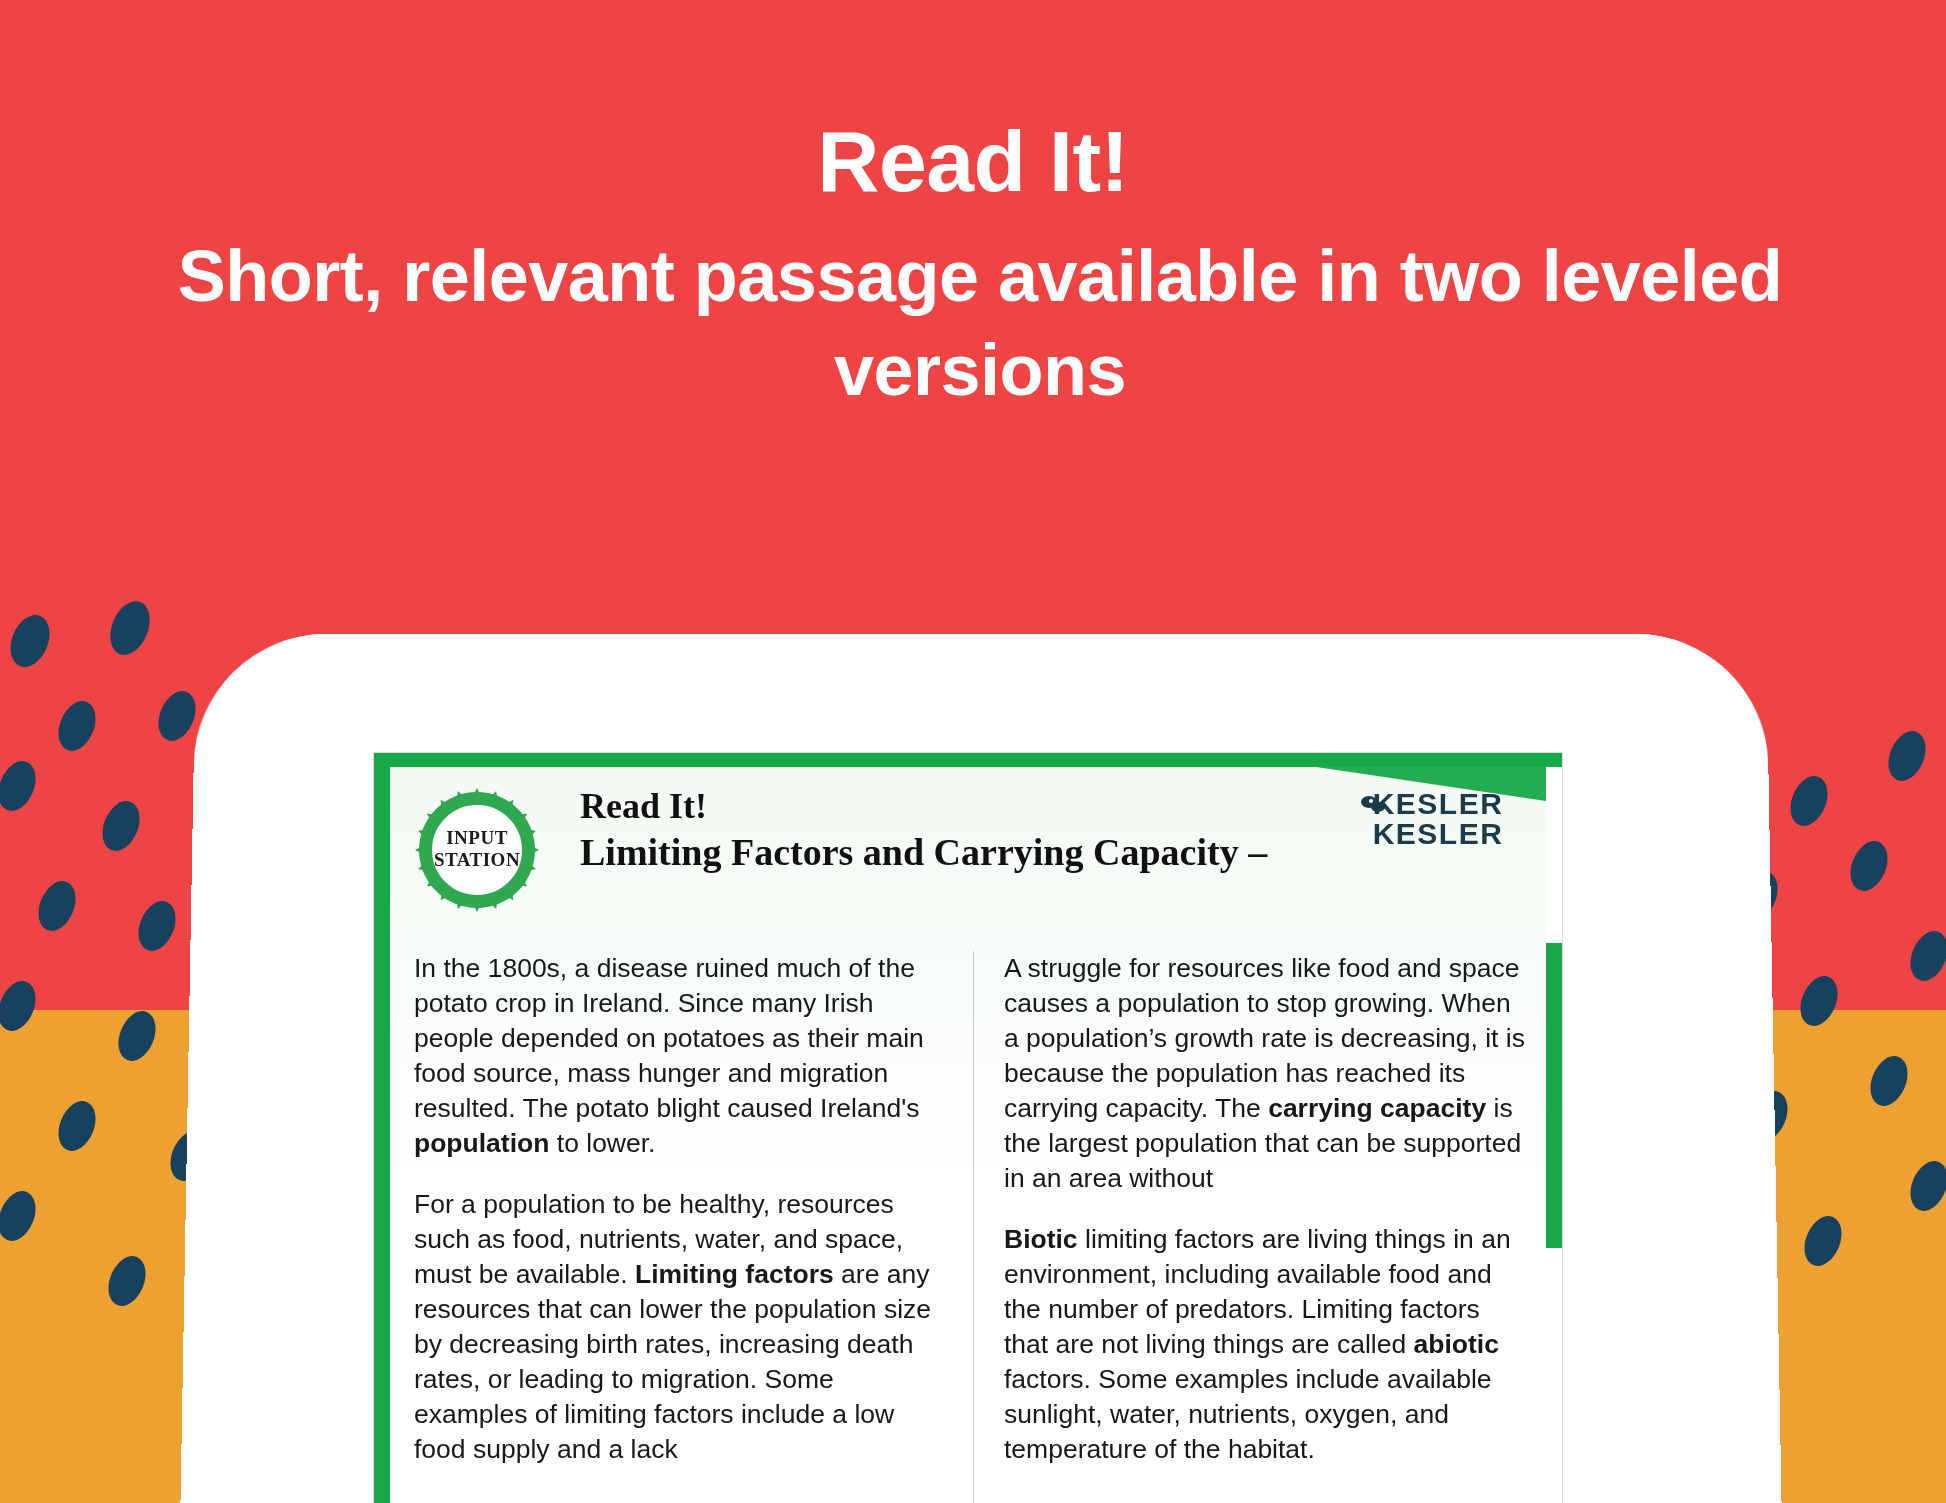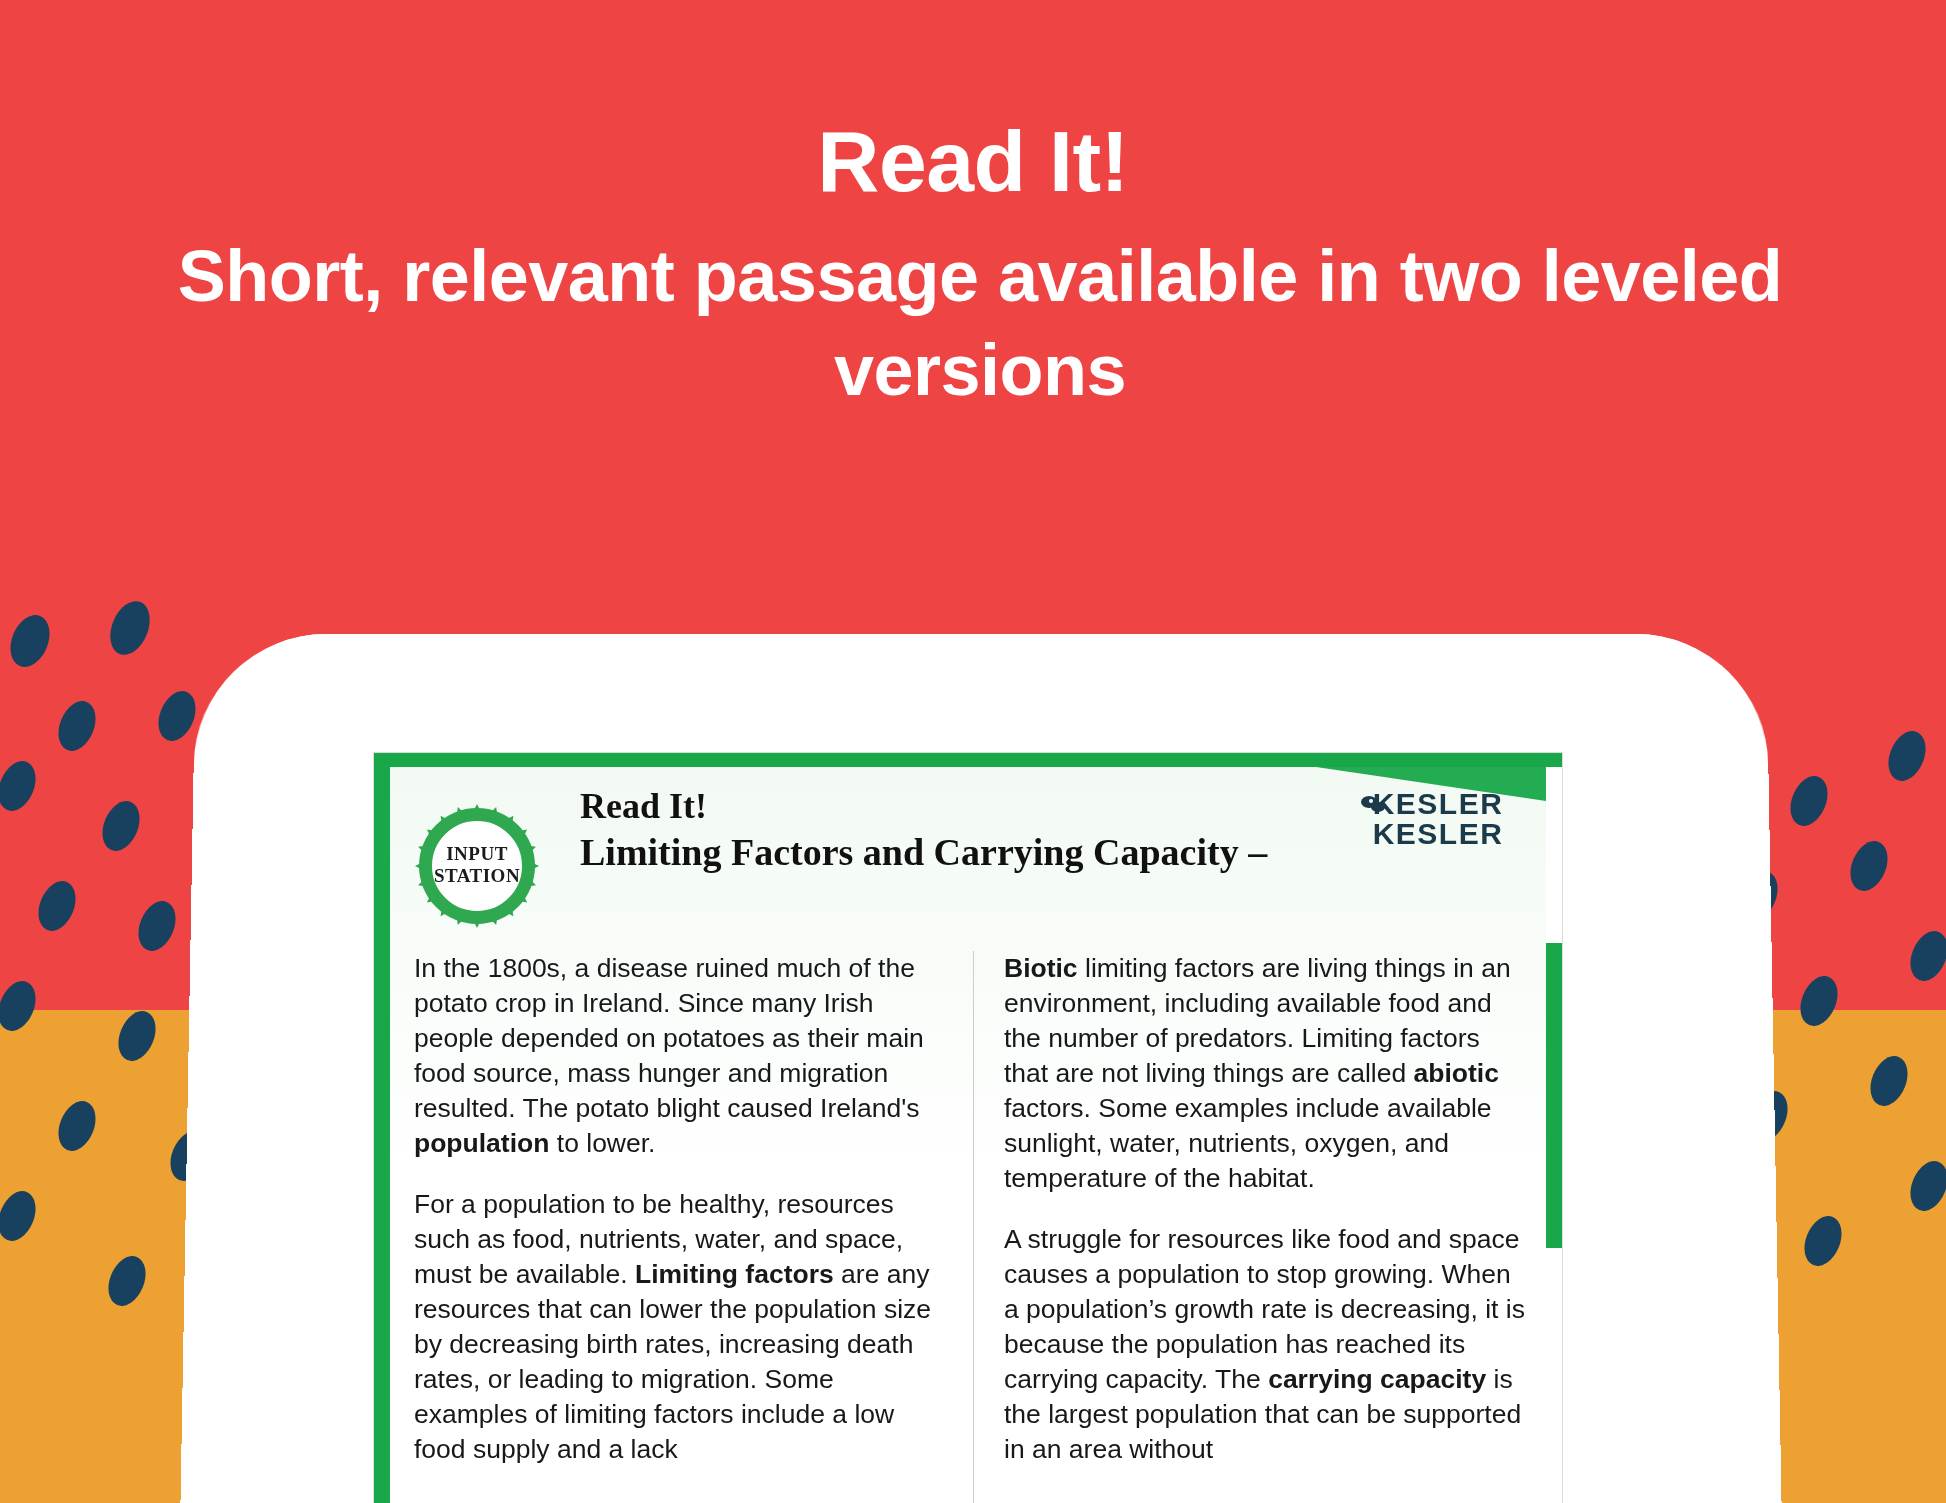--- a/index.html
+++ b/index.html
@@ -119,21 +119,21 @@
   }
 
   
   .ws-header {
     position: absolute;
     left: 40px; top: 30px; right: 26px;
     height: 170px;
   }
   .badge {
     position: absolute;
-    left: 0; top: 20px;
+    left: 0; top: 4px;
     width: 126px; height: 126px;
   }
   .badge svg { display: block; }
   .badge-text {
     position: absolute;
     left: 0; top: 40px;
     width: 126px;
     text-align: center;
     font-family: "Liberation Serif", serif;
     font-weight: bold;
@@ -314,19 +314,19 @@
         <div>KESLER</div>
       </div>
     </div>
 
     <div class="ws-body">
       <div class="col left">
           <p><span>In the 1800s, a disease ruined much of the potato crop in Ireland.  Since many Irish people depended on potatoes as their main food source, mass hunger and migration resulted. The potato blight caused Ireland's </span><b>population</b><span>  to lower.</span></p>
           <p><span>For a population to be healthy, resources such as food, nutrients, water, and space, must be available. </span><b>Limiting  factors</b><span> are any resources that can lower the population size by decreasing birth rates, increasing death rates, or leading to migration. Some examples of limiting factors include a low food supply and a lack</span></p>
         </div>
       <div class="col right">
+          <p><span>A struggle for resources like food and space causes a population to stop growing. When a population’s growth rate is decreasing, it is because the population has reached its carrying capacity.  The </span><b>carrying  capacity</b><span>  is the largest population that can be supported in an area without</span></p>
           <p><b>Biotic</b><span>  limiting factors are living things in an environment, including available food and the number of predators. Limiting factors that are not living things are called </span><b>abiotic</b><span>  factors. Some examples include available sunlight, water, nutrients, oxygen, and temperature of the habitat.</span></p>
-          <p><span>A struggle for resources like food and space causes a population to stop growing. When a population’s growth rate is decreasing, it is because the population has reached its carrying capacity.  The </span><b>carrying  capacity</b><span>  is the largest population that can be supported in an area without</span></p>
         </div>
     </div>
   </div>
 
 </div>
 
 </body></html>

